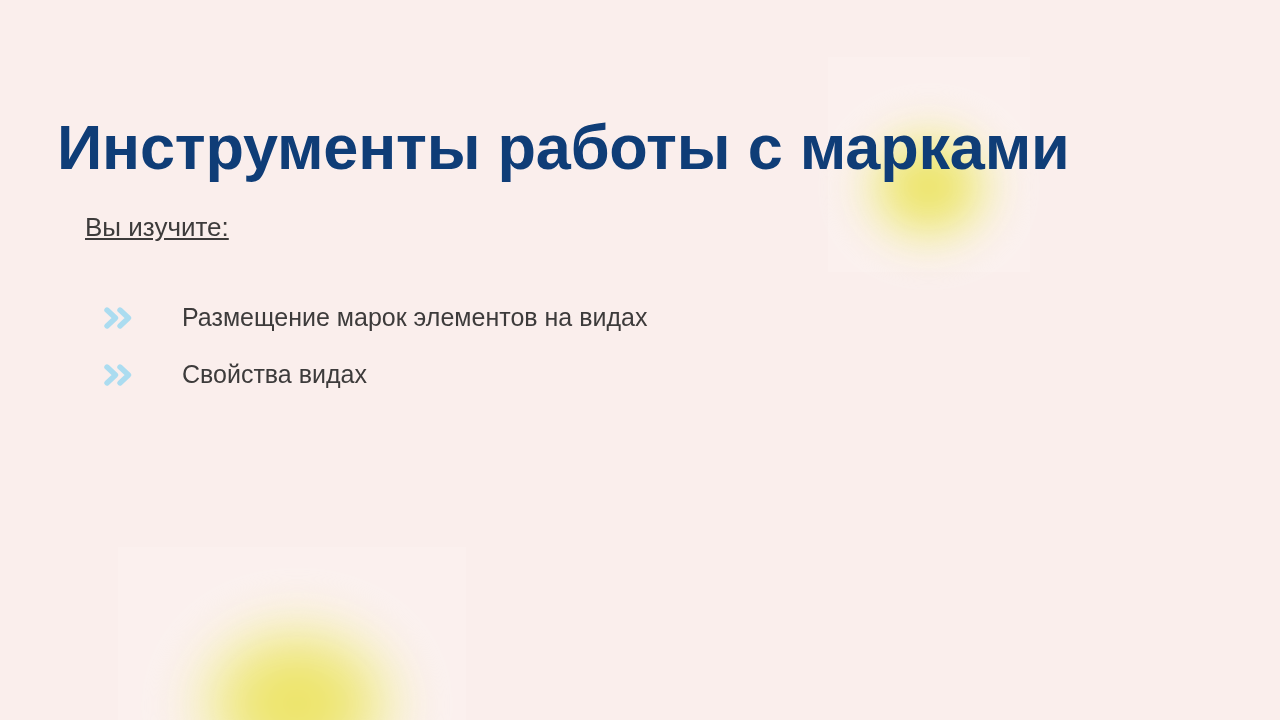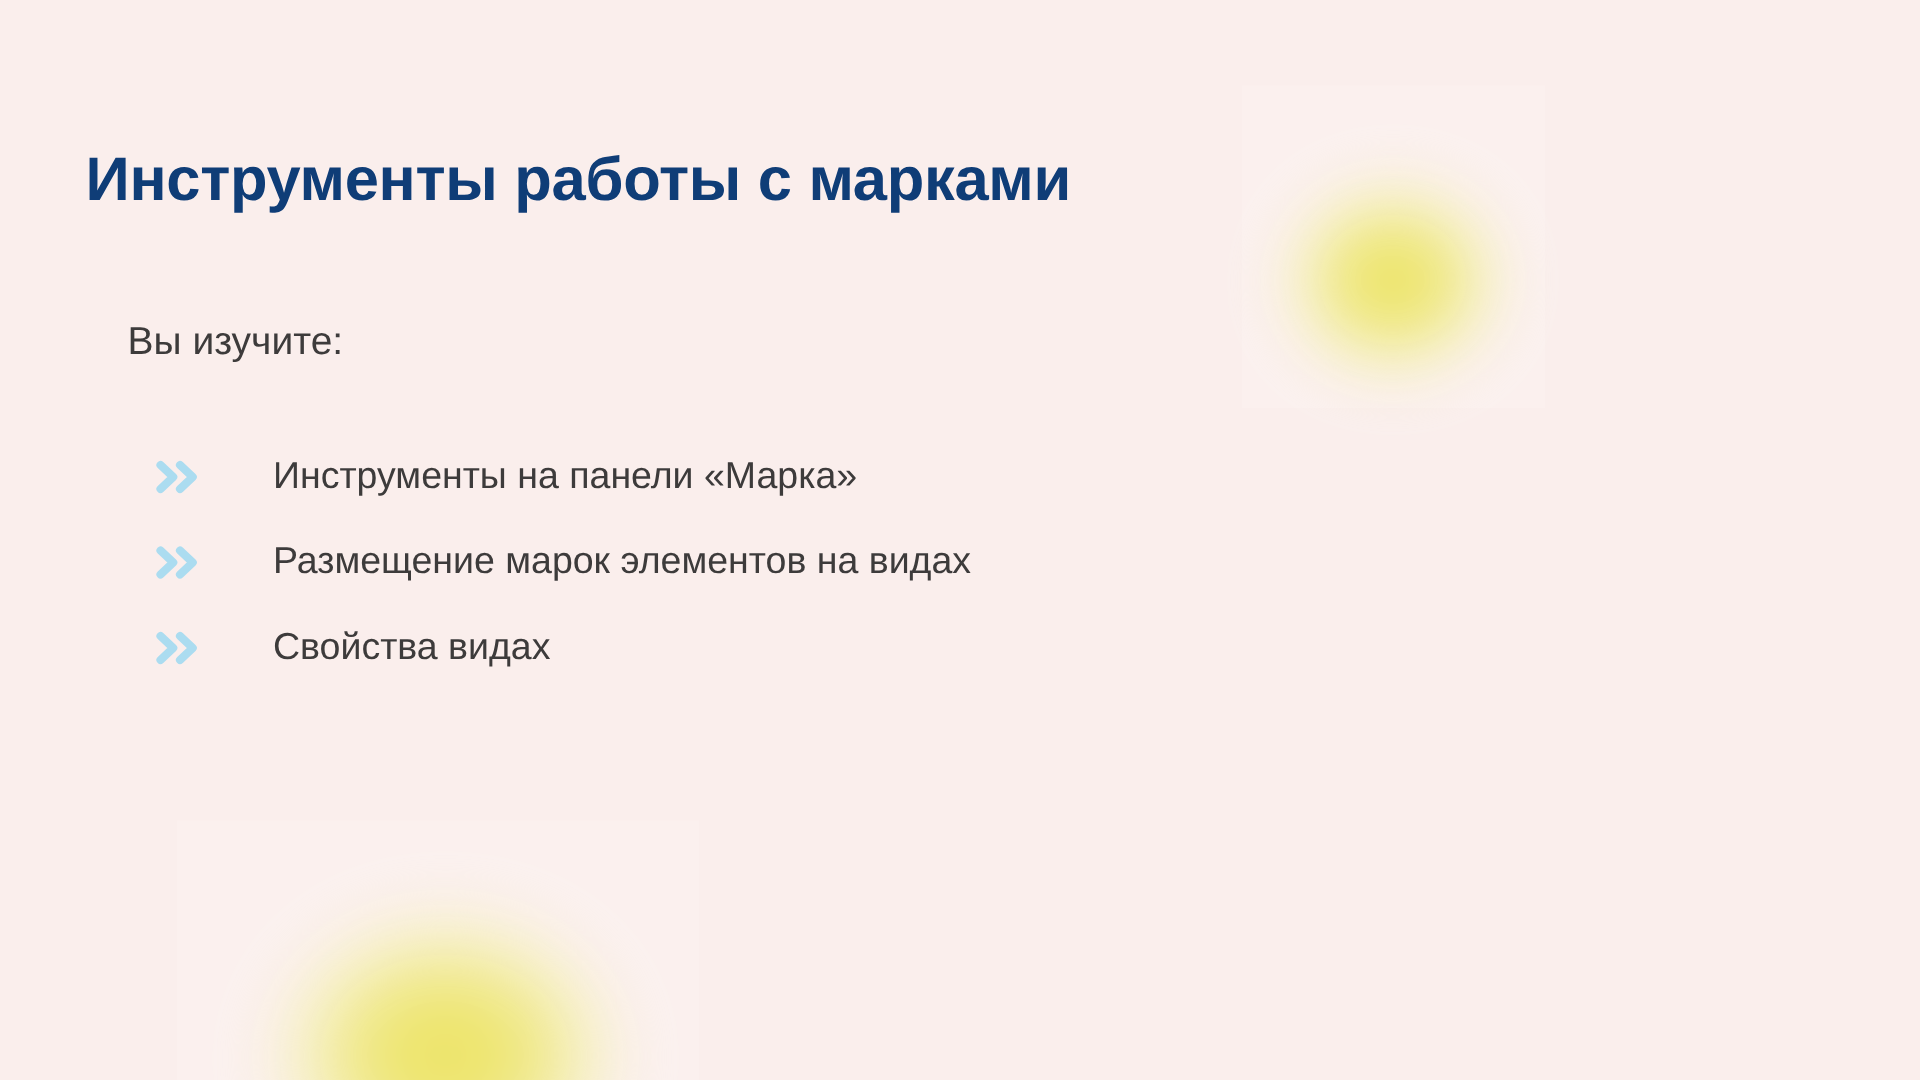--- a/index.html
+++ b/index.html
@@ -81,37 +81,38 @@
   #content {
     position: absolute;
     inset: 0;
     z-index: 5;
   }
 
   #slide-title {
     position: absolute;
     left: 57px;
     top: 68px;
-    font-size: 41px;
+    font-size: 63px;
     font-weight: 600;
     letter-spacing: -0.2px;
     color: #0f3d77;
     white-space: nowrap;
     line-height: 1.2;
   }
 
   #intro-label {
     position: absolute;
     left: 85px;
     top: 210px;
     font-size: 26px;
     font-weight: 400;
     color: #3d3b3b;
     white-space: nowrap;
     line-height: 1.35;
+    text-decoration: underline;
   }
 
   #bullet-list {
     position: absolute;
     left: 103px;
     top: 289px;
     list-style: none;
     margin: 0;
     padding: 0;
   }
@@ -152,29 +153,20 @@
   <div class="blob" id="blob-bottom"></div>
 
   <div id="content">
 
     <h1 id="slide-title">Инструменты работы с марками</h1>
 
     <div id="intro-label">Вы изучите:</div>
 
     <ul id="bullet-list">
 
-      <li class="bullet-item">
-        <span class="bullet-marker">
-          <svg width="34" height="26" viewBox="0 0 34 26" fill="none" aria-hidden="true">
-            <path d="M4 5 L12.5 13 L4 21" stroke="#abdcf0" stroke-width="5.4" stroke-linecap="round" stroke-linejoin="round"></path>
-            <path d="M17 5 L25.5 13 L17 21" stroke="#abdcf0" stroke-width="5.4" stroke-linecap="round" stroke-linejoin="round"></path>
-          </svg>
-        </span>
-        <span class="bullet-text">Инструменты на панели «Марка»</span>
-      </li>
 
       <li class="bullet-item">
         <span class="bullet-marker">
           <svg width="34" height="26" viewBox="0 0 34 26" fill="none" aria-hidden="true">
             <path d="M4 5 L12.5 13 L4 21" stroke="#abdcf0" stroke-width="5.4" stroke-linecap="round" stroke-linejoin="round"></path>
             <path d="M17 5 L25.5 13 L17 21" stroke="#abdcf0" stroke-width="5.4" stroke-linecap="round" stroke-linejoin="round"></path>
           </svg>
         </span>
         <span class="bullet-text">Размещение марок элементов на видах</span>
       </li>

